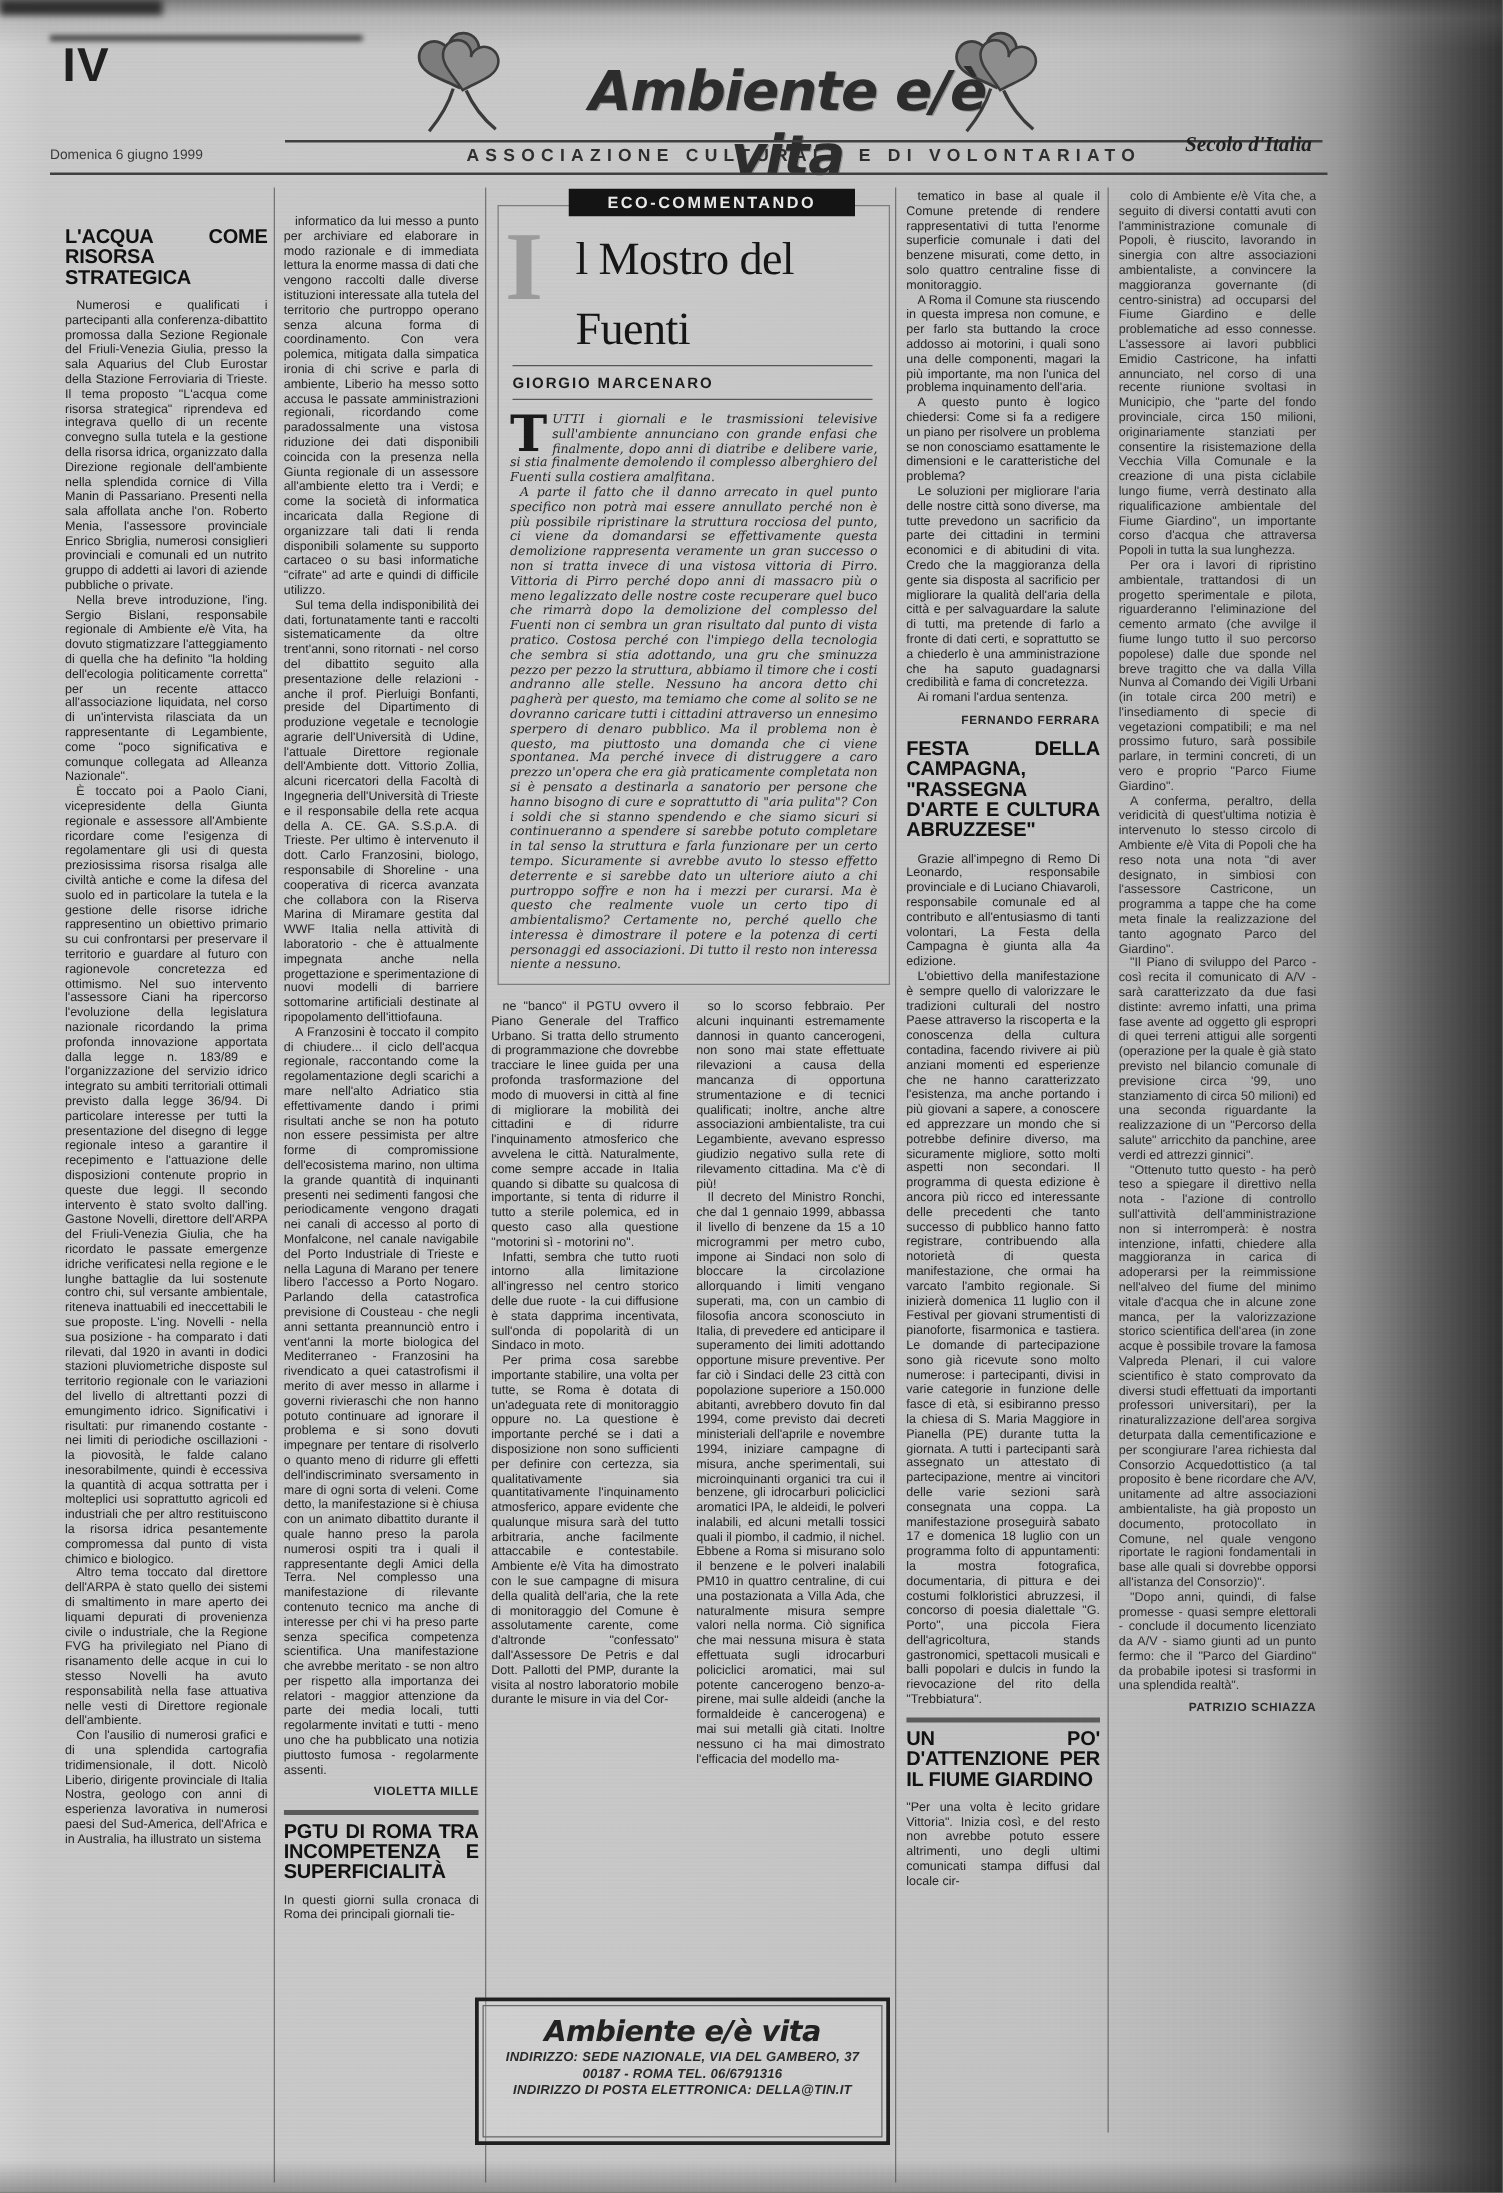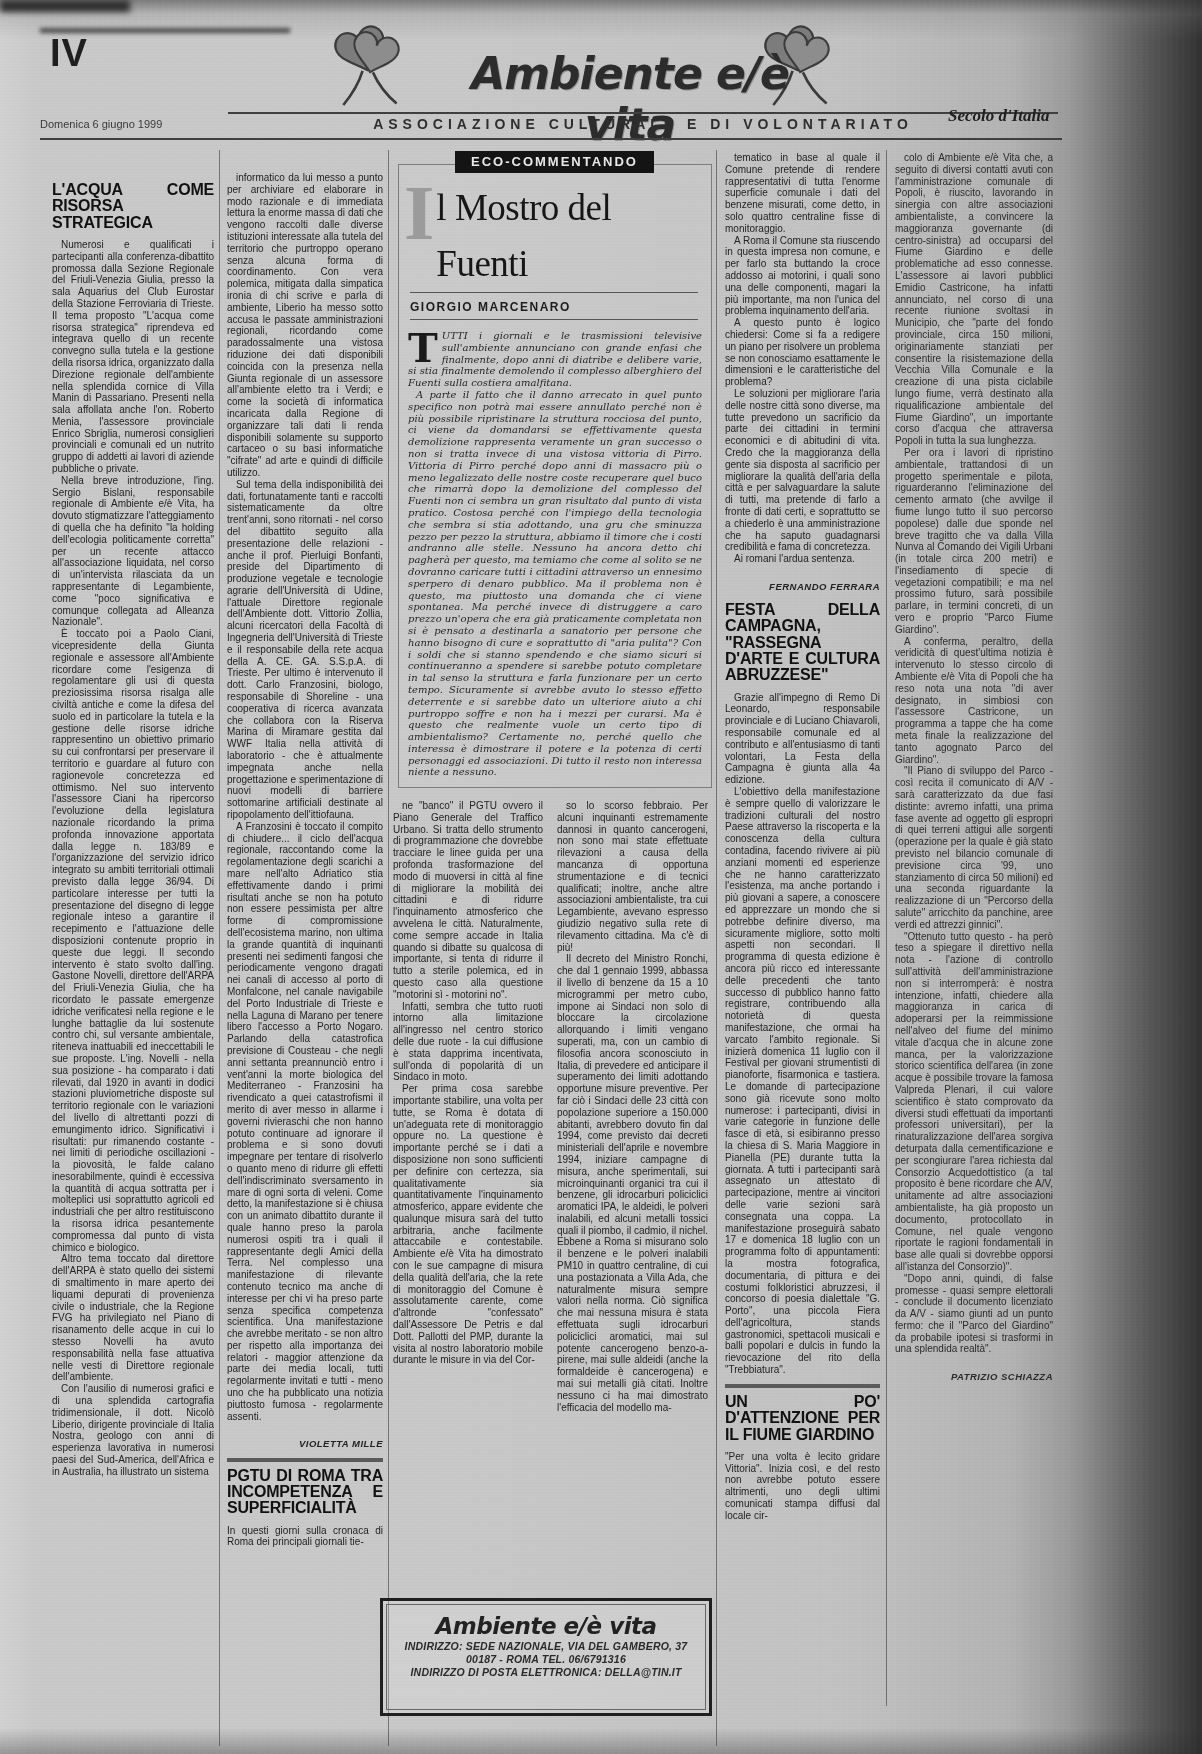--- a/index.html
+++ b/index.html
@@ -29,30 +29,30 @@
   .masthead{position:absolute;left:948px;top:106px;font-family:"Liberation Serif",serif;
     font-weight:bold;font-style:italic;font-size:17px;color:#1f1f1f;text-align:right;}
 
   
   .col{position:absolute;overflow:hidden;text-align:justify;font-size:10px;line-height:1.18;color:#232323;}
   .col p{margin:0;text-indent:9px;}
   .col p.noindent{text-indent:0;}
   .vsep{position:absolute;width:1px;background:rgba(70,70,70,.65);}
   h2.art{font-family:"Liberation Sans",sans-serif;font-weight:bold;font-size:16px;line-height:1.02;
     margin:0 0 8px 0;color:#111;letter-spacing:-.2px;}
-  .sig{display:block;text-align:right;font-weight:bold;font-size:9.5px;letter-spacing:.5px;margin:16px 0 6px;font-style:italic;}
+  .sig{display:block;text-align:right;font-weight:bold;font-size:9.5px;letter-spacing:.5px;margin:6px 0 6px;}
   .thickrule{height:4px;background:#5a5a5a;margin:8px 0 6px;}
 
   
   .center-frame{position:absolute;left:398px;top:164px;width:312px;height:622px;border:1px solid #7c7c7c;background:rgba(255,255,255,.05);}
   .kicker{position:absolute;left:455px;top:151px;background:#141414;color:#e8e8e8;font-weight:bold;
-    font-size:13px;letter-spacing:2px;padding:3px 16px 4px;}
+    font-size:13px;letter-spacing:2px;padding:3px 31px 4px;}
   .headline{position:absolute;left:404px;top:180px;width:300px;display:flex;align-items:flex-start;}
   .head-I{font-family:"Liberation Serif",serif;font-size:78px;line-height:.85;color:#9b9b9b;font-weight:bold;margin-right:2px;}
-  .head-rest{font-family:"Liberation Serif",serif;font-size:37px;line-height:1.5;color:#161616;letter-spacing:-.5px;}
+  .head-rest{font-family:"Liberation Serif",serif;font-size:37px;line-height:1.5;color:#161616;letter-spacing:-.5px;margin-left:24px;}
   .byline-wrap{position:absolute;left:410px;top:292px;width:288px;text-align:left;
     border-top:1px solid #555;border-bottom:1px solid #555;padding:4px 0;}
   .byline{font-weight:bold;font-size:12px;letter-spacing:1.5px;color:#1d1d1d;}
   .lead{position:absolute;left:408px;top:330px;width:294px;height:448px;overflow:hidden;
     font-family:"DejaVu Serif","Liberation Serif",serif;font-style:italic;font-size:10px;line-height:1.18;
     text-align:justify;color:#262626;}
   .lead p{margin:0;text-indent:8px;}
   .lead p.first{text-indent:0;}
   .dropcap-t{float:left;font-size:40px;line-height:.82;font-weight:bold;font-style:normal;padding:2px 4px 0 0;color:#1a1a1a;}
 

